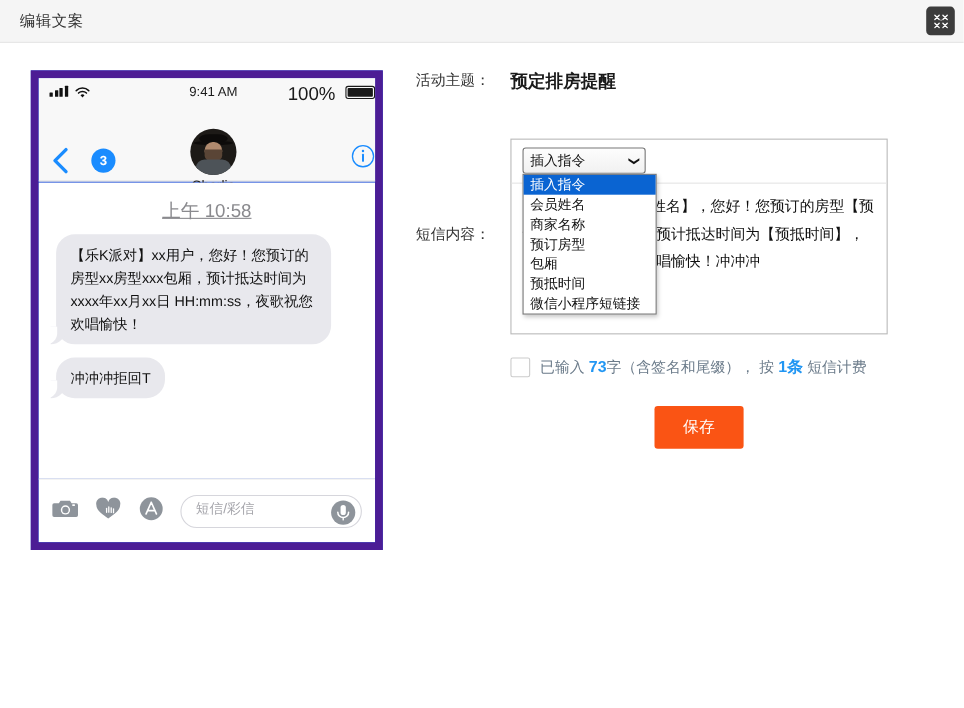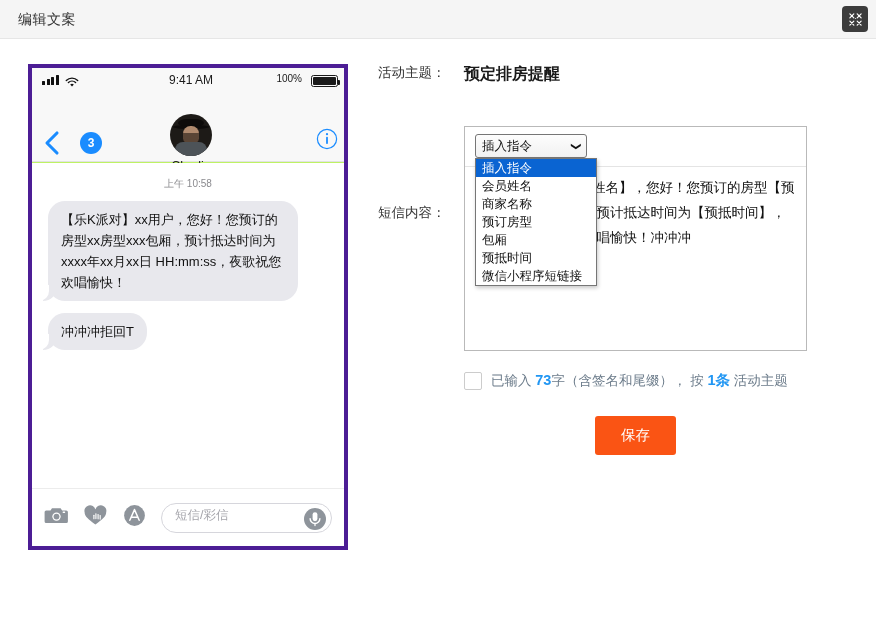--- a/index.html
+++ b/index.html
@@ -28,23 +28,23 @@
     width: 26px; height: 26px;
     background: #3c3c3c;
     border-radius: 4px;
     display: flex; align-items: center; justify-content: center;
     cursor: pointer;
   }
 
   
   .phone {
     position: absolute; left: 28px; top: 64px;
-    width: 320px; height: 486px;
-    background: #bef264;
-    border: 4px solid #4c1d95;
+    width: 320px; height: 436px;
+    background: #1d4ed8;
+    border: 7px solid #4c1d95;
     overflow: hidden;
   }
   .phone-header {
     position: absolute; left: 0; top: 0;
     width: 318px; height: 94px;
     background: #f8f8f8;
     border-bottom: 1px solid #e2e2e2;
   }
   
   .statusbar {
@@ -59,21 +59,21 @@
   .sig i:nth-child(2){ height: 6px; }
   .sig i:nth-child(3){ height: 8px; }
   .sig i:nth-child(4){ height: 10px; }
   .wifi { position: absolute; left: 33px; top: 6px; }
   .sb-time {
     position: absolute; left: 0; right: 0; top: 5px;
     text-align: center; font-size: 12px; color: #1a1a1a; font-weight: 500;
   }
   .sb-batt-txt {
     position: absolute; right: 48px; top: 5px;
-    font-size: 10px; color: #1a1a1a; margin-left: 11px;
+    font-size: 17px; color: #1a1a1a; margin-left: 11px;
   }
   .batt {
     position: absolute; right: 12px; top: 7px;
     width: 27px; height: 12px;
     border: 1px solid #1a1a1a; border-radius: 2.5px; padding: 1px;
   }
   .batt > span { display: block; width: 100%; height: 100%; background: #1a1a1a; border-radius: 1px; }
   .batt::after {
     content: ""; position: absolute; right: -3px; top: 3.5px;
     width: 2px; height: 5px; background: #1a1a1a; border-radius: 0 1px 1px 0;
@@ -126,22 +126,23 @@
   }
   .info-ico {
     position: absolute; right: 12px; top: 36px; cursor: pointer;
   }
   
   .msgarea {
     position: absolute; left: 0; top: 95px; right: 0; bottom: 58px;
     background: #fff; padding: 0 10px;
   }
   .msg-time {
-    text-align: center; font-size: 10px; color: #8a8a8e;
+    text-align: center; font-size: 17px; color: #8a8a8e;
     margin: 14px 0 10px;
+    text-decoration: underline;
   }
   .bubble {
     position: relative;
     max-width: 250px;
     background: #e8e8ed;
     color: #111;
     border-radius: 17px;
     padding: 8px 13px;
     font-size: 13px;
     line-height: 1.62;
@@ -181,21 +182,21 @@
   
   .panel { position: absolute; left: 378px; top: 64px; width: 470px; }
   .row-topic { display: flex; align-items: flex-start; height: 40px; }
   .lbl { font-size: 13.5px; color: #333; width: 86px; flex: 0 0 auto; }
   .topic-val { font-size: 16px; font-weight: bold; color: #1a1a1a; }
 
   .row-content { display: flex; align-items: flex-start; margin-top: 22px; }
   .lbl-content { font-size: 13.5px; color: #333; width: 86px; flex: 0 0 auto; padding-top: 78px; }
   .editor {
     position: relative;
-    width: 343px; height: 225px;
+    width: 343px; height: 178px;
     border: 1px solid #b9b9b9;
     background: #fff;
   }
   .editor-toolbar {
     position: relative; height: 40px; border-bottom: 1px solid #e4e4e4;
   }
   .editor-body {
     position: absolute; left: 0; right: 0; top: 41px; bottom: 0;
     padding: 8px 10px 0 10px;
     font-size: 13.5px; line-height: 1.85; color: #111;
@@ -391,20 +392,20 @@
           <li>微信小程序短链接</li>
         </ul>
       </div>
       <div class="editor-body">【乐K派对】【会员姓名】，您好！您预订的房型【预订房型】【包厢】，预计抵达时间为【预抵时间】，【商家名称】祝您欢唱愉快！冲冲冲</div>
     </div>
   </div>
 
   <div class="row-count">
     <div class="cbx"></div>
     <div class="count-txt">
-      <span>已输入 </span><b>73</b><span>字（含签名和尾缀）， 按 </span><b>1条</b><span> 活动主题</span>
+      <span>已输入 </span><b>73</b><span>字（含签名和尾缀）， 按 </span><b>1条</b><span> 短信计费</span>
     </div>
   </div>
 
   <div class="save-wrap">
     <button class="save-btn">保存</button>
   </div>
 </div>
 
 </body></html>

